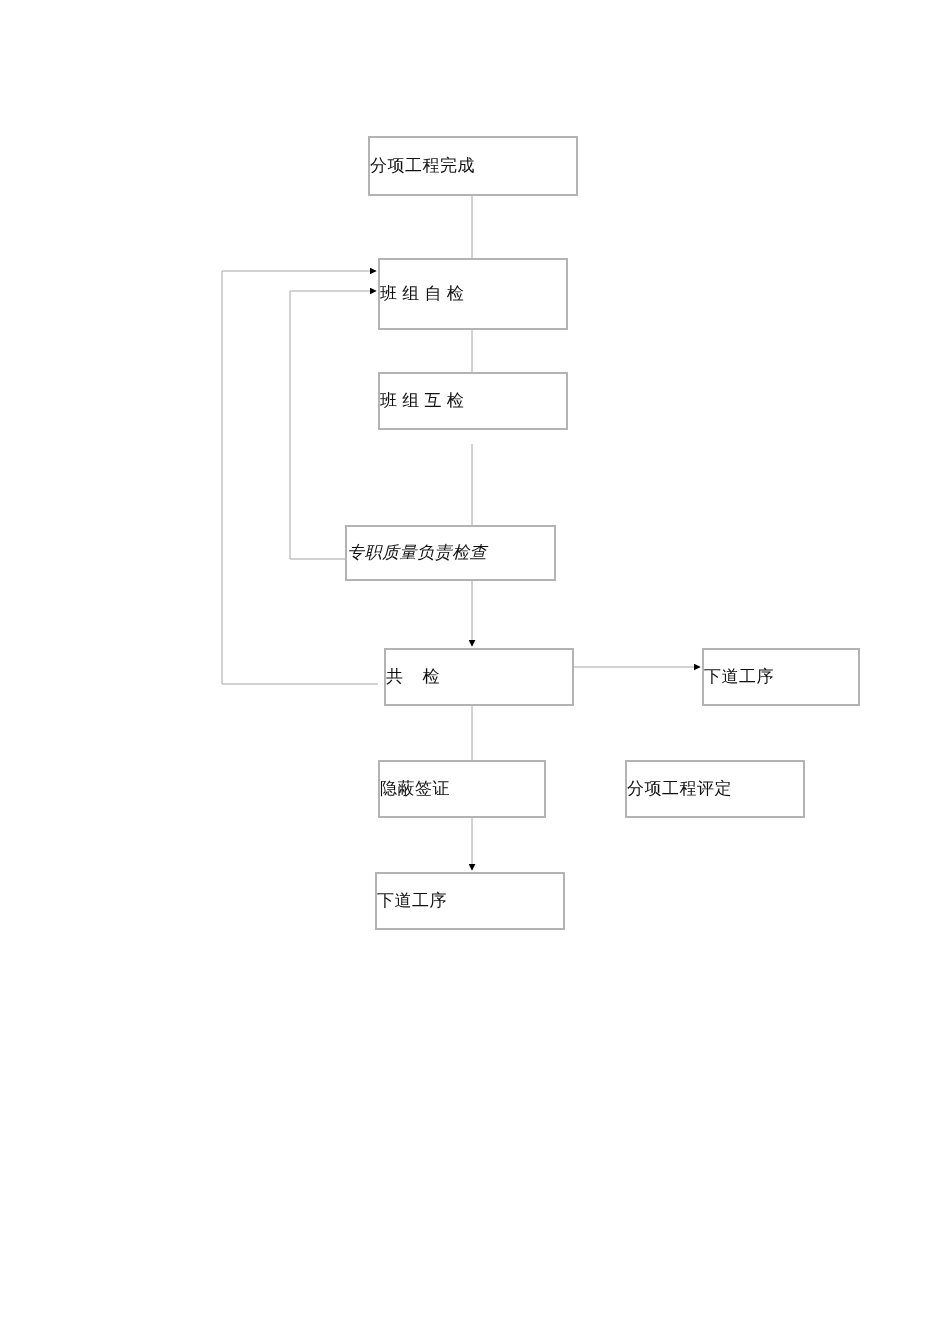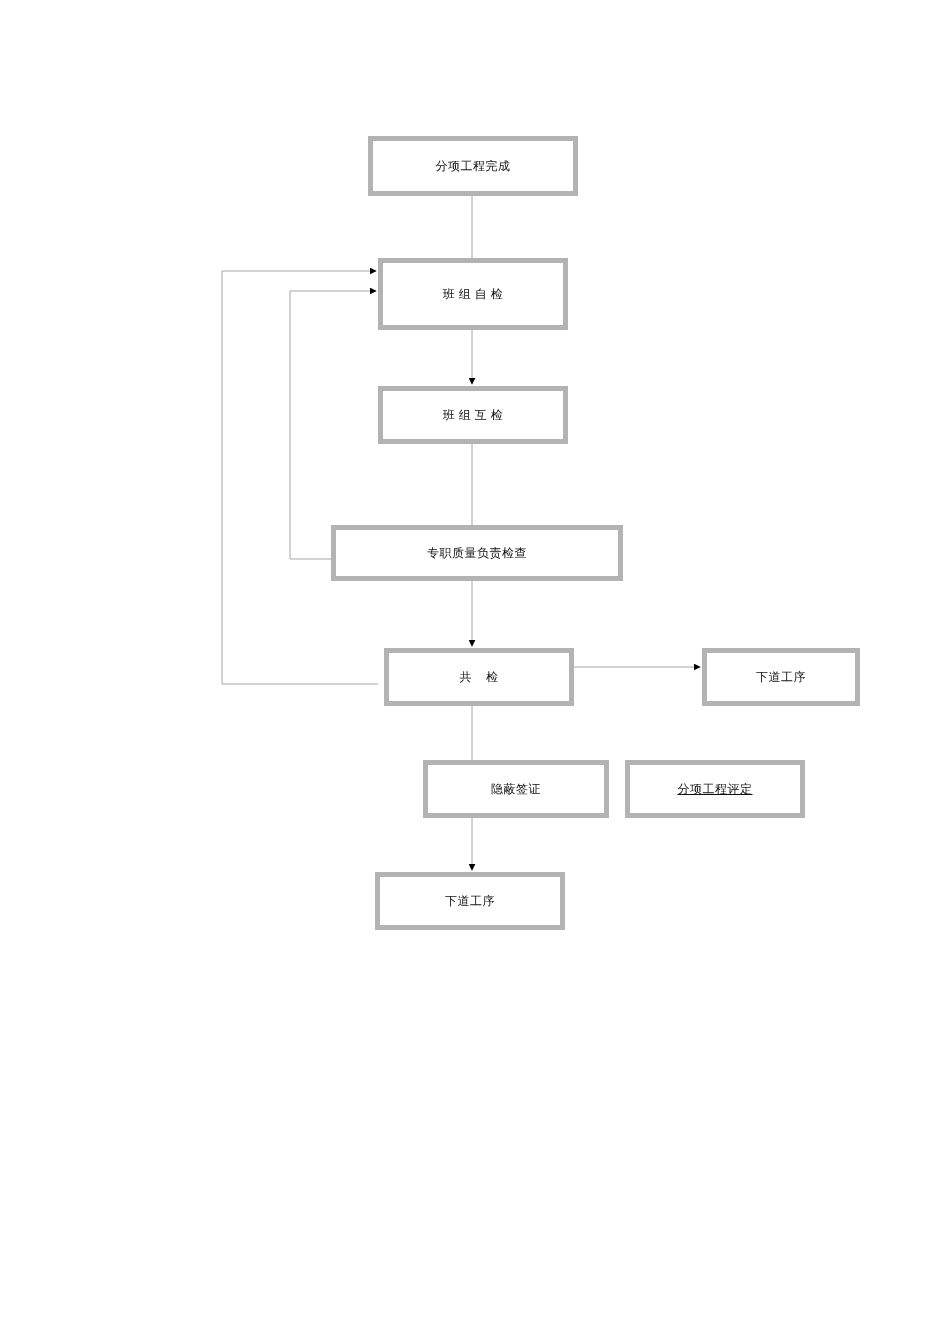--- a/index.html
+++ b/index.html
@@ -22,27 +22,26 @@
   #flow-svg {
     position: absolute;
     left: 0;
     top: 0;
     width: 950px;
     height: 1344px;
   }
   .node {
     position: absolute;
     box-sizing: border-box;
-    border: 5px solid #a16207;
+    border: 2px solid #a16207;
     background: #ffffff;
     display: flex;
     align-items: center;
-    justify-content: center;
     text-align: center;
-    font-size: 12px;
+    font-size: 17px;
     line-height: 1.2;
     color: #111111;
     letter-spacing: 0.5px;
   }
   .node .label {
     display: block;
     white-space: pre;
   }
 </style>
 </head>
@@ -69,36 +68,36 @@
       </g>
   </svg>
 
   <div id="node-layer">
       <div class="node" style="left: 368px; top: 136px; width: 210px; height: 60px; border-color: rgb(179, 179, 179);">
         <span class="label">分项工程完成</span>
       </div>
       <div class="node" style="left: 378px; top: 258px; width: 190px; height: 72px; border-color: rgb(179, 179, 179);">
         <span class="label">班 组 自 检</span>
       </div>
-      <div class="node" style="left: 378px; top: 386px; width: 190px; height: 58px; border-color: rgb(179, 179, 179);">
+      <div class="node" style="left: 378px; top: 372px; width: 190px; height: 58px; border-color: rgb(179, 179, 179);">
         <span class="label">班 组 互 检</span>
       </div>
-      <div class="node" style="left: 331px; top: 525px; width: 292px; height: 56px; border-color: rgb(179, 179, 179);">
+      <div class="node" style="left: 345px; top: 525px; width: 211px; height: 56px; border-color: rgb(179, 179, 179); font-style: italic;">
         <span class="label">专职质量负责检查</span>
       </div>
       <div class="node" style="left: 378px; top: 648px; width: 190px; height: 58px; border-color: rgb(179, 179, 179); margin-left: 6px;">
         <span class="label">共    检</span>
       </div>
       <div class="node" style="left: 702px; top: 648px; width: 158px; height: 58px; border-color: rgb(179, 179, 179);">
         <span class="label">下道工序</span>
       </div>
-      <div class="node" style="left: 378px; top: 760px; width: 186px; height: 58px; border-color: rgb(179, 179, 179); margin-left: 45px;">
+      <div class="node" style="left: 378px; top: 760px; width: 168px; height: 58px; border-color: rgb(179, 179, 179);">
         <span class="label">隐蔽签证</span>
       </div>
-      <div class="node" style="left: 625px; top: 760px; width: 180px; height: 58px; border-color: rgb(179, 179, 179); text-decoration: underline;">
+      <div class="node" style="left: 625px; top: 760px; width: 180px; height: 58px; border-color: rgb(179, 179, 179);">
         <span class="label">分项工程评定</span>
       </div>
       <div class="node" style="left: 375px; top: 872px; width: 190px; height: 58px; border-color: rgb(179, 179, 179);">
         <span class="label">下道工序</span>
       </div>
     </div>
 
 </div>
 
 </body></html>

